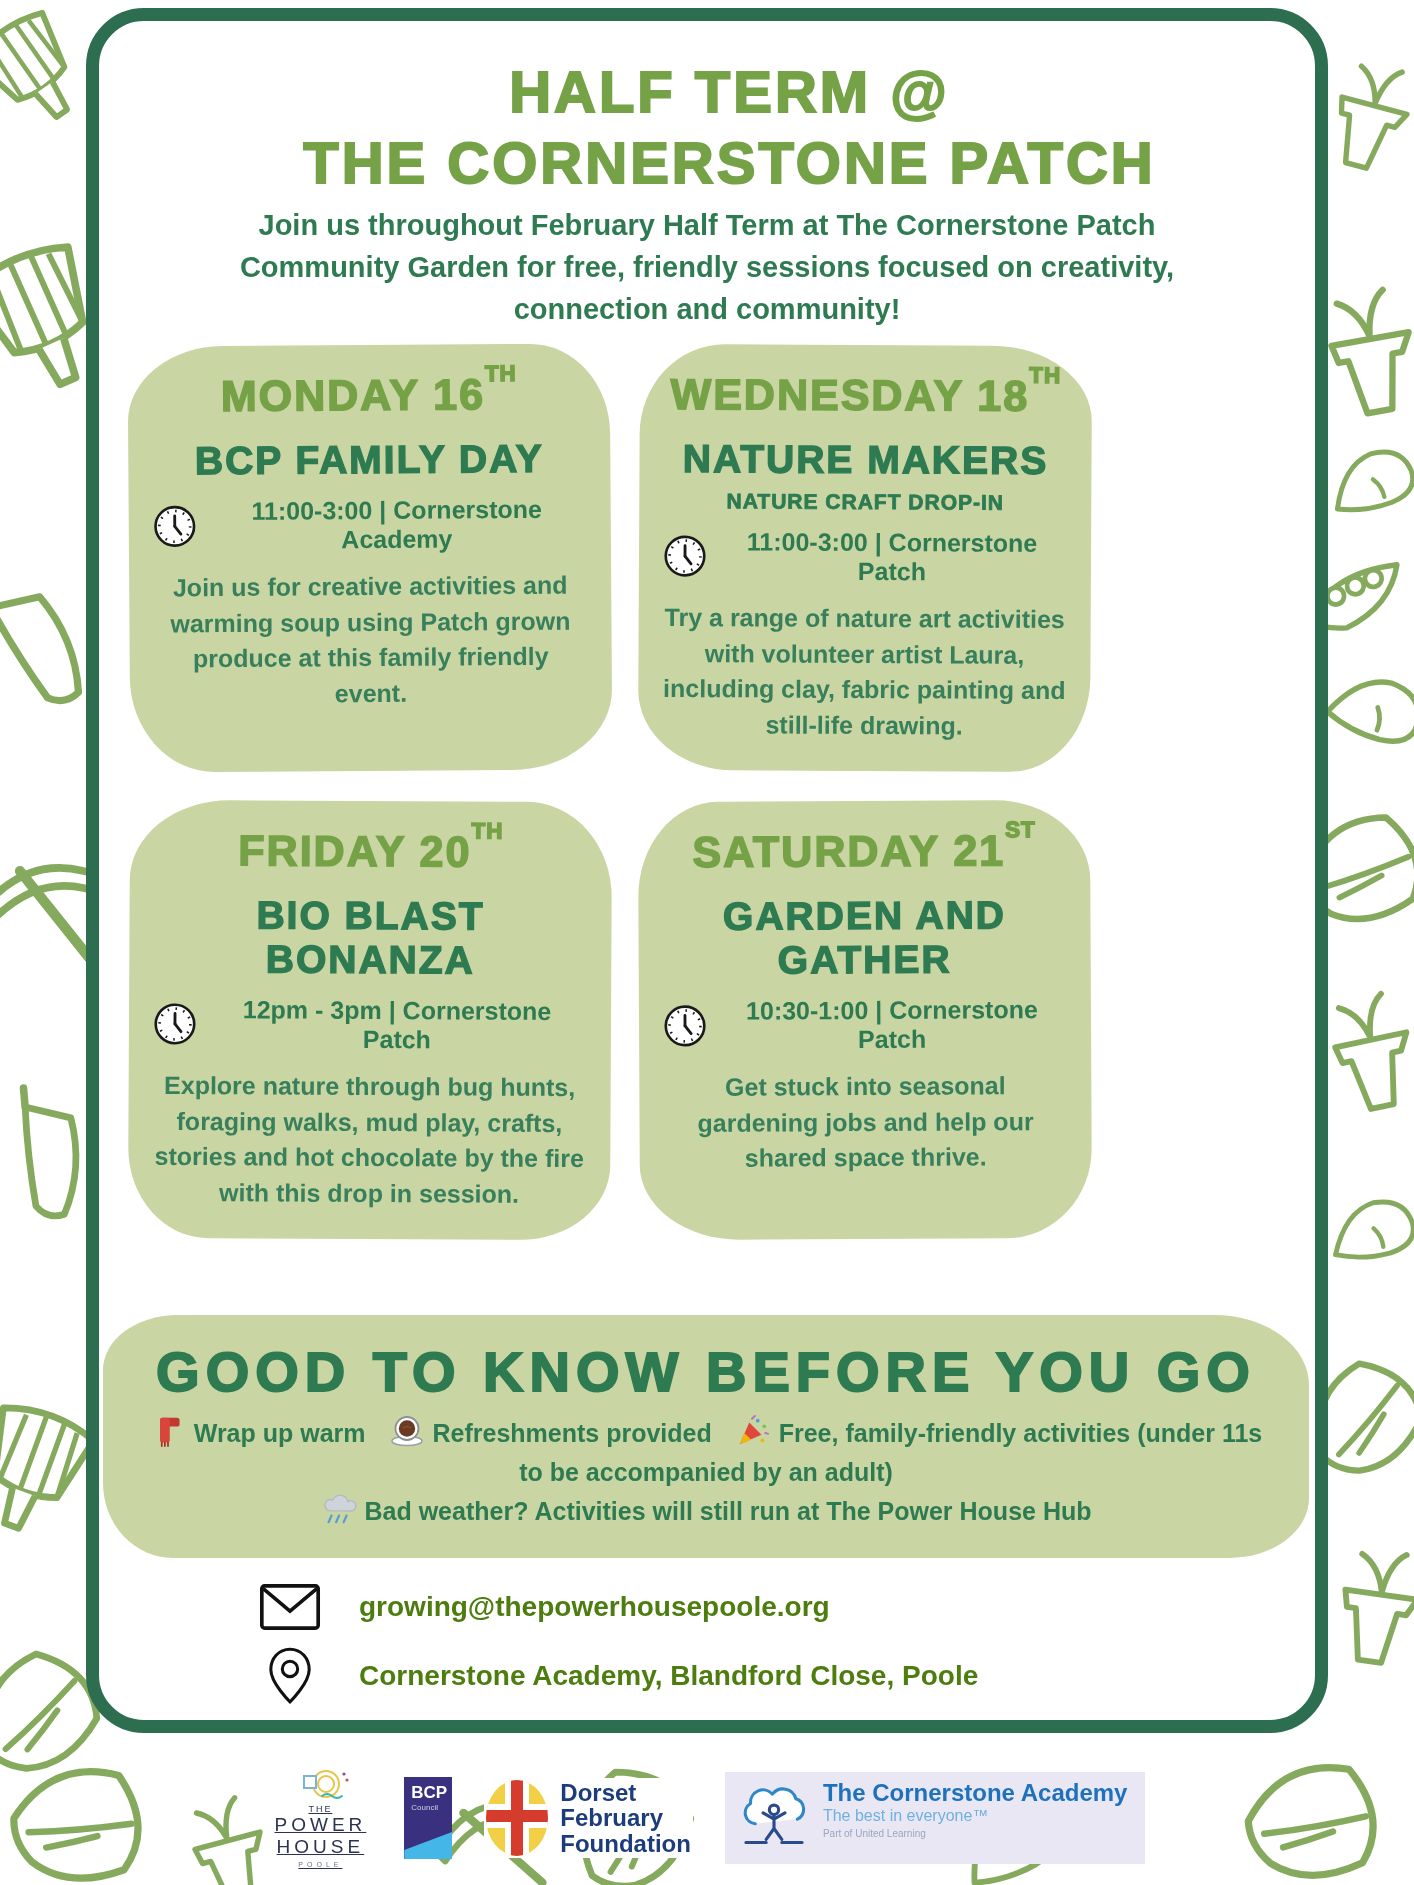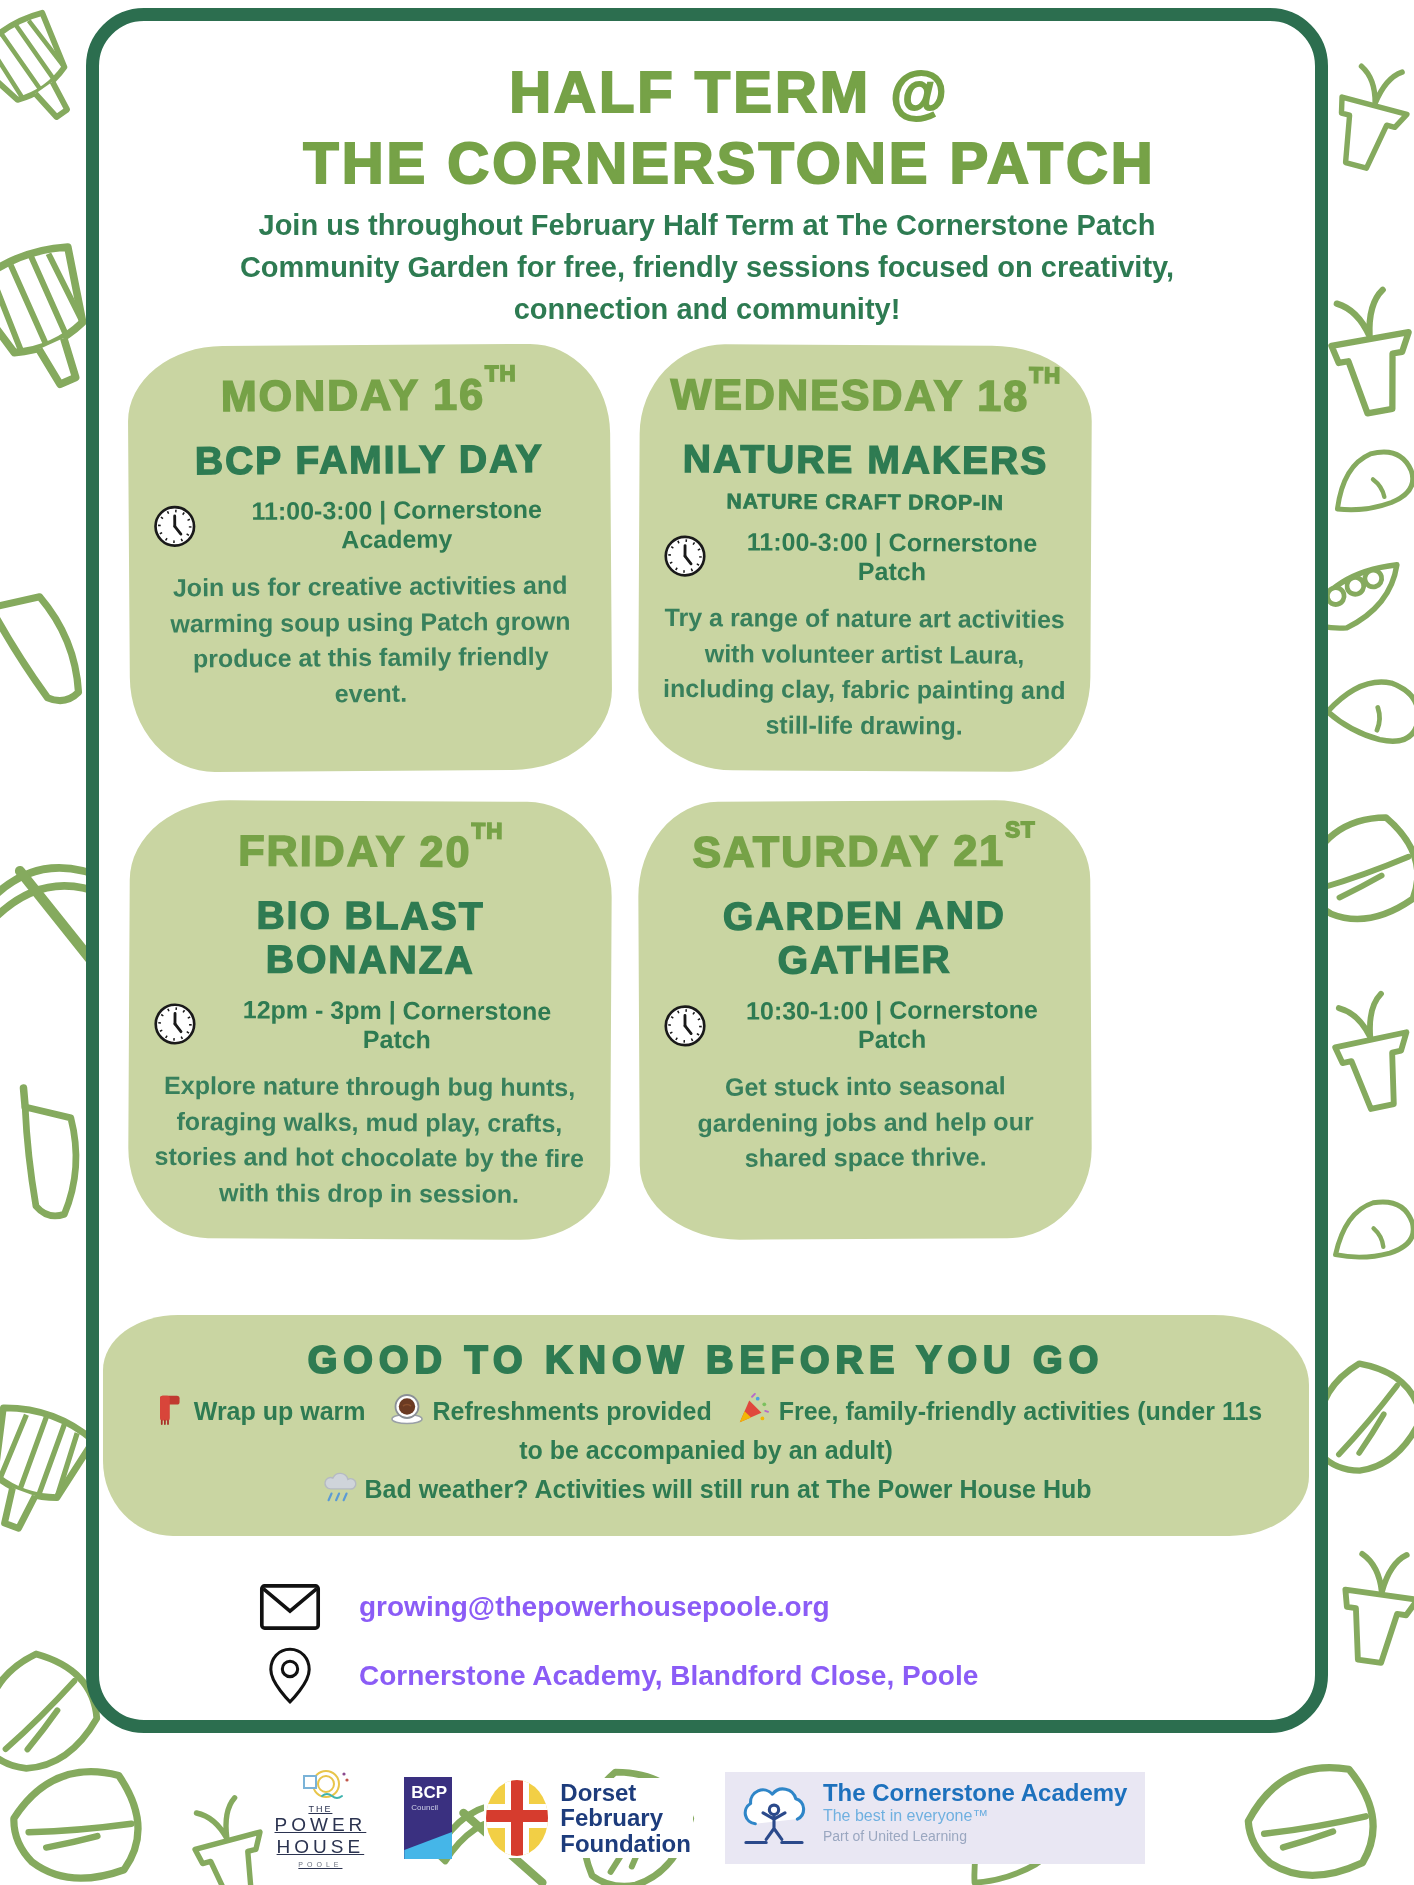--- a/index.html
+++ b/index.html
@@ -81,35 +81,35 @@
 
   
   .gtk {
     position:absolute; top:1294px; left:4px; width:1206px;
     background:#c9d5a2;
     border-radius:75px 95px 80px 70px / 55px 70px 60px 75px;
     padding:24px 46px 28px;
     text-align:center;
   }
   .gtk-title {
-    font-size:38px; font-weight:800; letter-spacing:6px;
+    font-size:56px; font-weight:800; letter-spacing:6px;
     color:#2e7b52; -webkit-text-stroke:2px #2e7b52;
   }
   .gtk-text {
     margin-top:10px;
     font-size:25px; font-weight:700; color:#2e7b52; line-height:1.55;
   }
   .gtk-ico { width:36px; height:32px; vertical-align:-5px; margin:0 8px 0 16px; display:inline-block; }
   .gtk-ico.first { margin-left:0; }
 
   
   .contact { position:absolute; top:1562px; left:158px; display:flex; flex-direction:column; gap:16px; }
   .contact-row { display:flex; align-items:center; gap:36px; }
   .contact-icon-box { width:66px; display:flex; justify-content:center; }
-  .contact-text { font-size:28px; font-weight:700; color:#8b5cf6; }
+  .contact-text { font-size:28px; font-weight:700; color:#4d7c0f; }
 
   
   .footer {
     position:absolute; left:0; right:0; top:1758px; height:120px;
     display:flex; justify-content:center; align-items:center; gap:32px;
     z-index:3;
   }
   .ph { display:flex; flex-direction:column; align-items:center; color:#2b3350; background:#fff; padding:2px 6px;text-decoration:underline; }
   .ph-the { font-size:9px; letter-spacing:2px; }
   .ph-big { font-size:19px; letter-spacing:4px; font-weight:400; line-height:1.15; }
@@ -126,21 +126,21 @@
   .df-vw { position:absolute; left:50%; transform:translateX(-50%); top:0; bottom:0; width:24px; background:#fff; }
   .df-hw { position:absolute; top:24px; left:0; right:0; height:24px; background:#fff; }
   .df-vr { position:absolute; left:50%; transform:translateX(-50%); top:0; bottom:0; width:12px; background:#d63c2e; }
   .df-hr { position:absolute; top:30px; left:0; right:0; height:12px; background:#d63c2e; }
   .dorset-text { font-size:24px; font-weight:800; color:#1d3c7c; line-height:1.05; }
 
   .cta { display:flex; align-items:flex-start; gap:10px; background:#e9e7f3; padding:8px 18px 8px 10px; height:92px; }
   .cta-tree { width:78px; height:72px; flex:0 0 auto; }
   .cta-name { font-size:24px; font-weight:800; color:#1d71bd; line-height:1.05; }
   .cta-tag { font-size:16px; color:#6fb0e0; margin-top:2px; }
-  .cta-sub { font-size:14px; color:#9aa7c0; margin-top:3px; }
+  .cta-sub { font-size:10px; color:#9aa7c0; margin-top:3px; }
 </style>
 </head>
 <body>
 
 <svg width="0" height="0" style="position:absolute" aria-hidden="true">
   <defs>
     <symbol id="sym-clock" viewBox="0 0 40 40">
       <circle cx="20" cy="20" r="17.5" fill="#fff" stroke="#1a1a1a" stroke-width="2.4"></circle>
       <circle cx="20" cy="20" r="14" fill="none" stroke="#1a1a1a" stroke-width="2.4" stroke-dasharray="1.4 5.93"></circle>
       <line x1="20" y1="20" x2="20" y2="10.5" stroke="#1a1a1a" stroke-width="2.6" stroke-linecap="round"></line>

